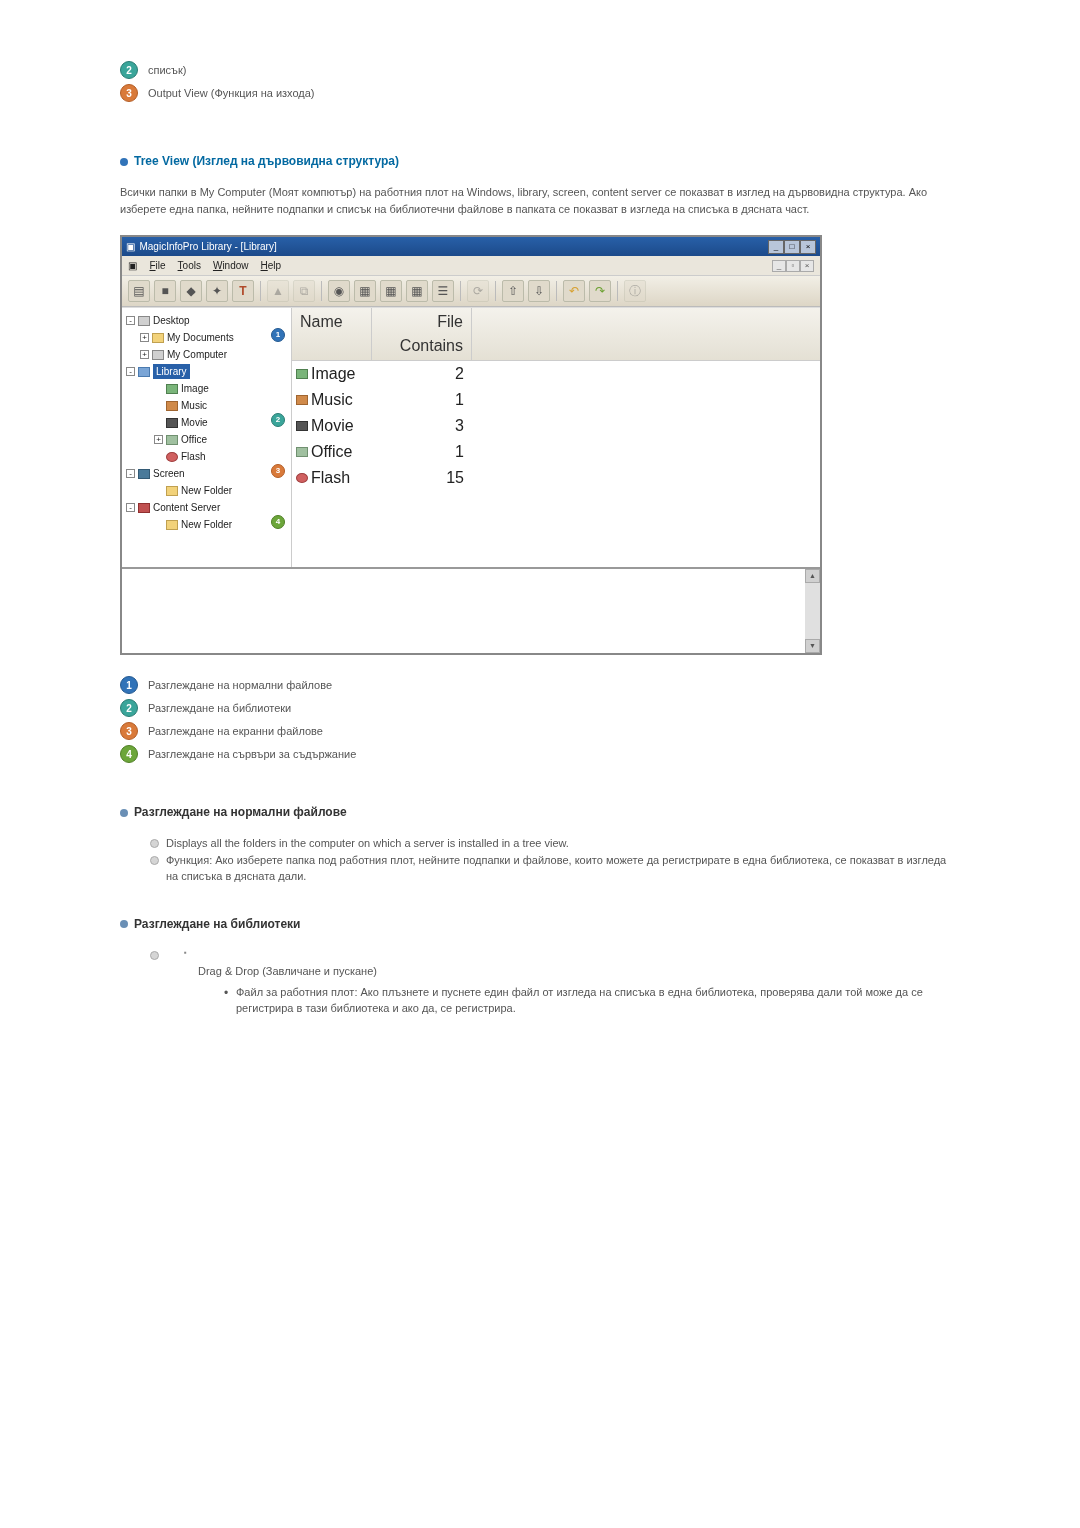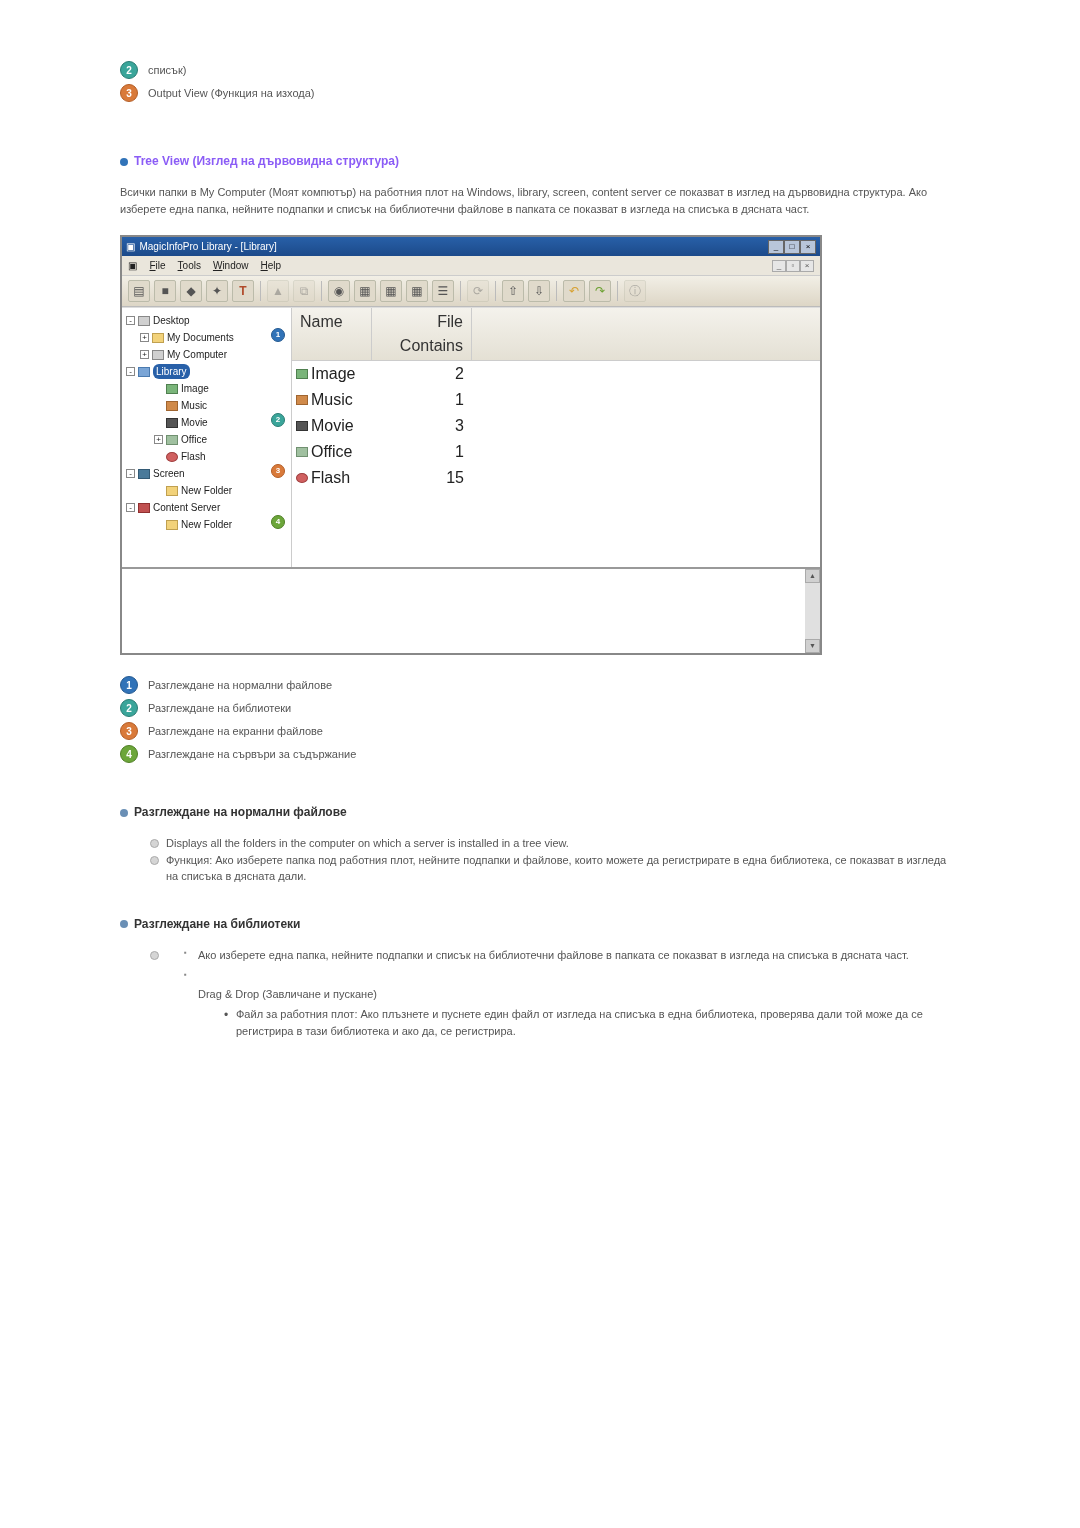--- a/index.html
+++ b/index.html
@@ -31,21 +31,21 @@
       font-size: 10px;
       flex-shrink: 0;
       margin-top: 1px;
     }
     .c-teal { background: #3aa59a; border: 1px solid #2a7d74; }
     .c-orange { background: #d97a3a; border: 1px solid #b45e26; }
     .c-blue { background: #3173b8; border: 1px solid #255a91; }
     .c-green { background: #6ca63a; border: 1px solid #508026; }
     .callout-text { color: #555; padding-top: 2px; }
     h2.section-title {
-      color: #8b5cf6;
+      color: #0369a1;
       font-size: 12px;
       font-weight: bold;
       margin: 50px 0 14px 0;
     }
     h2.section-title::before {
       content: "";
       display: inline-block;
       width: 8px;
       height: 8px;
       border-radius: 50%;
@@ -140,21 +140,21 @@
       color: #222;
       background: #fff;
       overflow: hidden;
     }
     .tree-node { display: flex; align-items: center; gap: 3px; padding: 1px 0; position: relative; }
     .tree-node .exp { width: 9px; height: 9px; border: 1px solid #888; display: inline-flex; align-items: center; justify-content: center; font-size: 8px; line-height: 1; background: #fff; }
     .tree-node .noexp { width: 9px; display: inline-block; }
     .i0 { padding-left: 2px; }
     .i1 { padding-left: 16px; }
     .i2 { padding-left: 30px; }
-    .tree-sel { background: #2860a8; color: #fff; padding: 0 3px; border-radius: 6px; }
+    .tree-sel { background: #2860a8; color: #fff; padding: 0 3px; }
     .tico { width: 12px; height: 10px; display: inline-block; }
     .tico-folder { background: #f2d27a; border: 1px solid #c0a050; }
     .tico-drive { background: #d0d0d0; border: 1px solid #888; }
     .tico-lib { background: #7aa5d6; border: 1px solid #4a7aaf; }
     .tico-screen { background: #4a7a9a; border: 1px solid #335a75; }
     .tico-server { background: #c05050; border: 1px solid #903030; }
     .tico-img { background: #7ab57a; border: 1px solid #508050; }
     .tico-music { background: #d08a4a; border: 1px solid #a06530; }
     .tico-movie { background: #555; border: 1px solid #333; }
     .tico-office { background: #a0c0a0; border: 1px solid #709070; }
@@ -433,21 +433,20 @@
 <h3 class="sub-title">Разглеждане на нормални файлове</h3>
 <ul class="doc-list">
   <li>Displays all the folders in the computer on which a server is installed in a tree view.</li>
   <li>Функция: Ако изберете папка под работния плот, нейните подпапки и файлове, които можете да регистрирате в една библиотека, се показват в изгледа на списъка в дясната дали.</li>
 </ul>
 
 <h3 class="sub-title">Разглеждане на библиотеки</h3>
 <ul class="doc-list">
   <li>
     <ul class="doc-list-sub">
-      <li>Ако изберете една папка, нейните подпапки и списък на библиотечни файлове в папката се показват в изгледа на списъка в дясната част.</li>
       <li>
         <br><span>Drag &amp; Drop (Завличане и пускане)</span>
         <ul class="doc-list-bullet">
           <li>Файл за работния плот: Ако плъзнете и пуснете един файл от изгледа на списъка в една библиотека, проверява дали той може да се регистрира в тази библиотека и ако да, се регистрира.</li>
         </ul>
       </li>
     </ul>
   </li>
 </ul>
 

